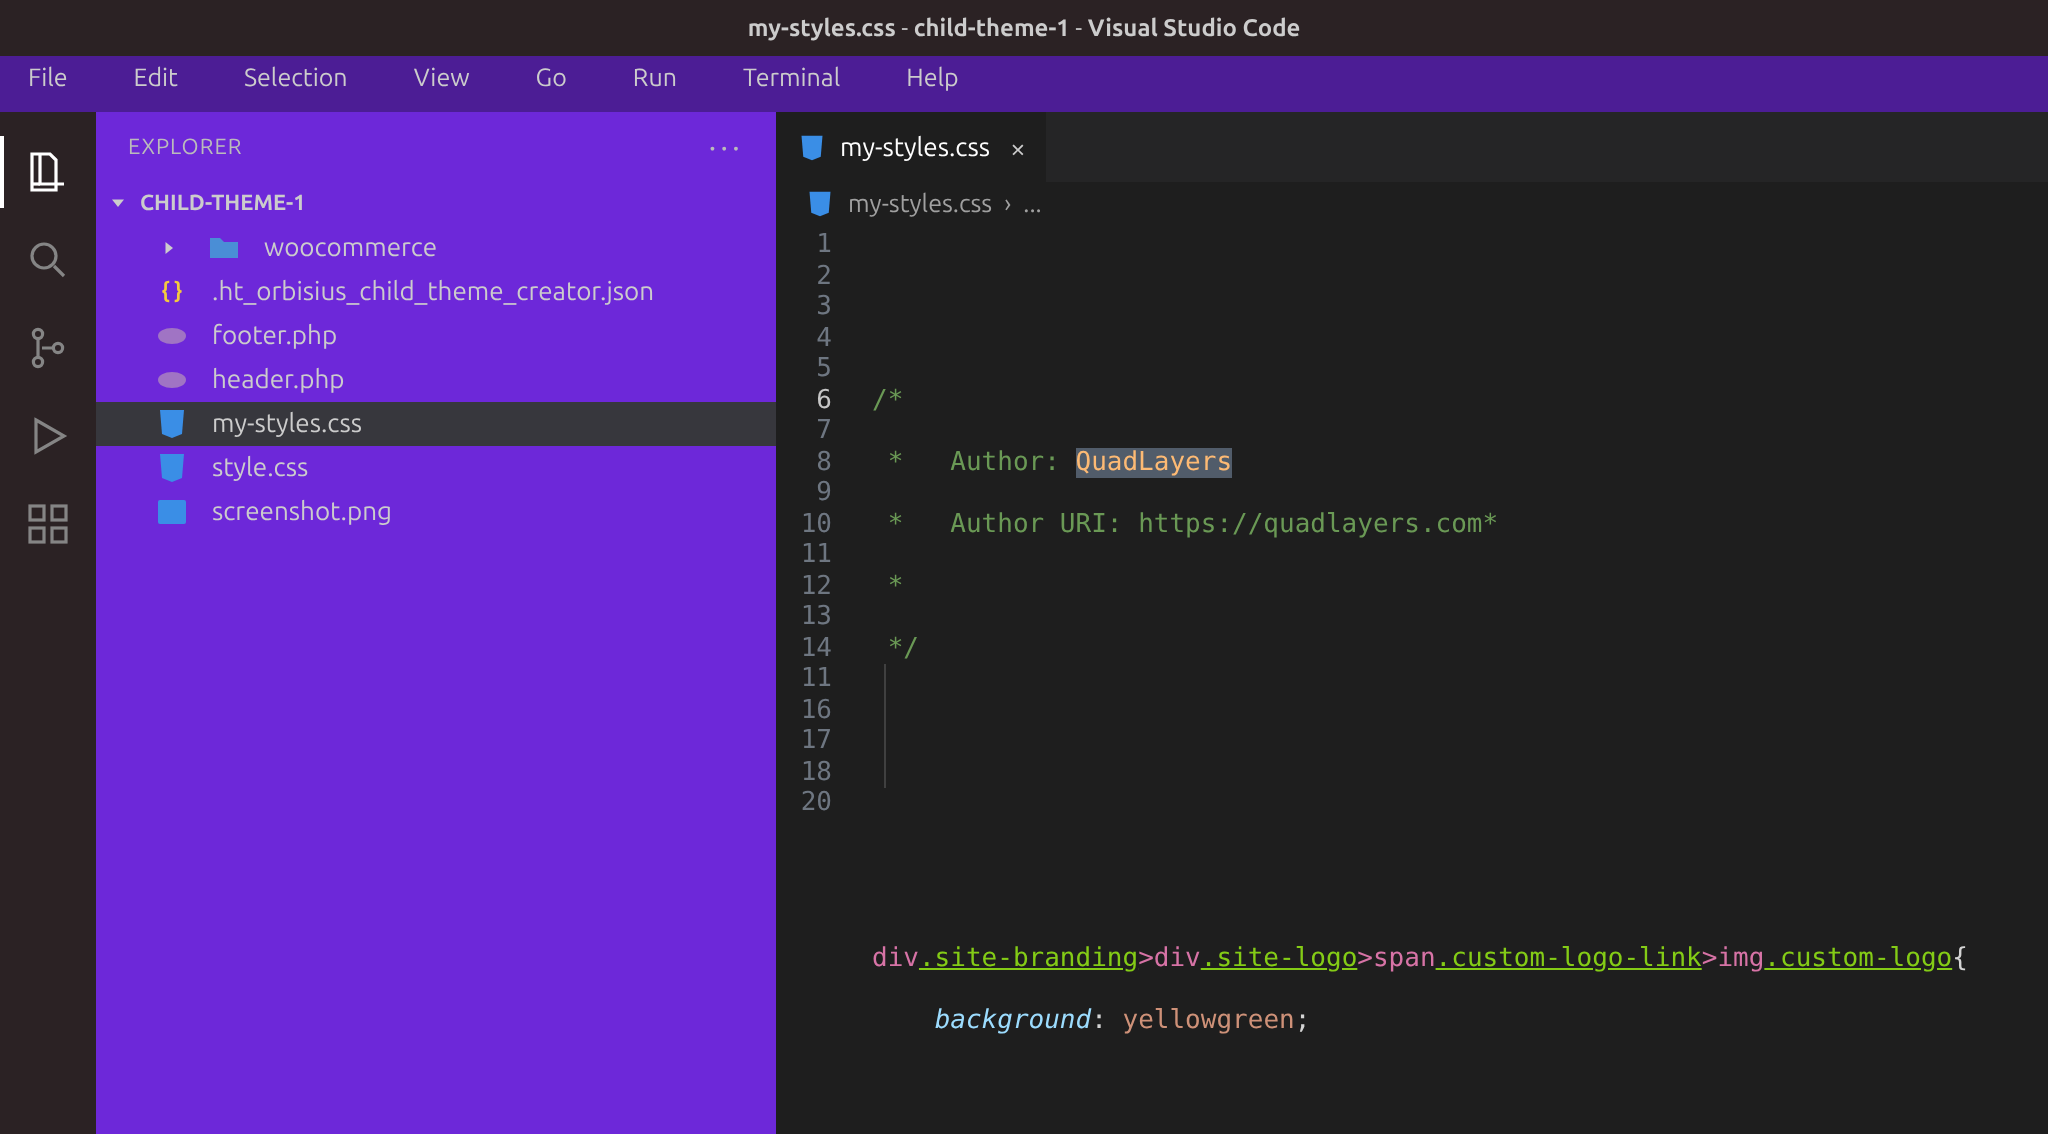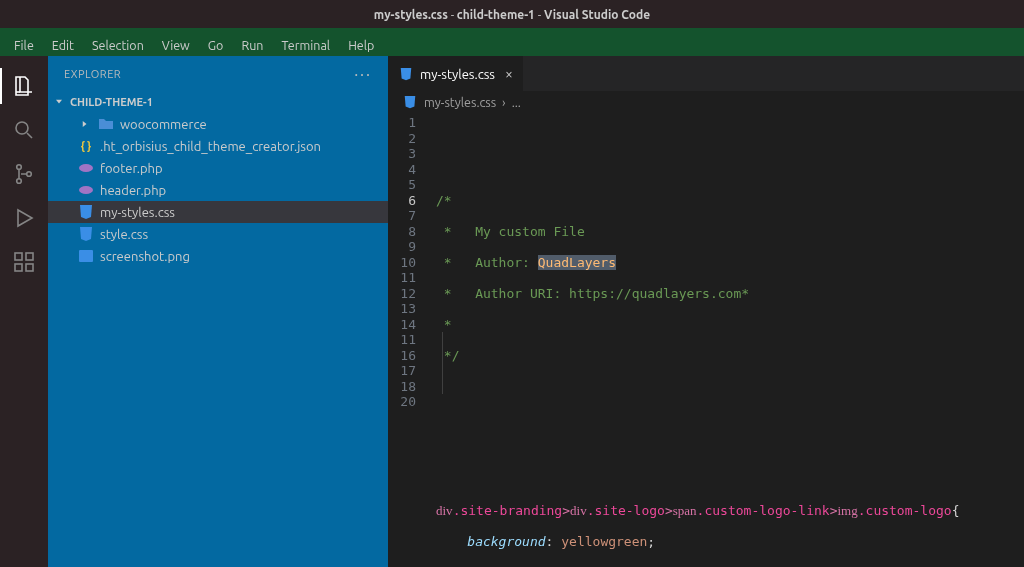--- a/index.html
+++ b/index.html
@@ -21,25 +21,25 @@
     color: #cccccc;
     display: flex;
     align-items: center;
     justify-content: center;
     font-size: 12px;
   }
   .titlebar .bold { font-weight: 600; }
   
   .menubar {
     height: 28px;
-    background: #14532d;
-    display: flex;
-    align-items: flex-end;
+    background: #4c1d95;
+    display: flex;
+    align-items: flex-start;
     padding: 0 6px;
-    gap: 2px;
+    gap: 17px;
   }
   .menubar .menuitem {
     padding: 4px 8px;
     color: #cccccc;
     font-size: 12.5px;
     cursor: default;
   }
   
   .main {
     flex: 1;
@@ -71,21 +71,21 @@
     content: '';
     position: absolute;
     left: 0; top: 4px; bottom: 4px;
     width: 2px;
     background: #ffffff;
   }
   .activitybar svg { width: 24px; height: 24px; }
   
   .sidebar {
     width: 340px;
-    background: #0369a1;
+    background: #6d28d9;
     display: flex;
     flex-direction: column;
   }
   .side-header {
     height: 35px;
     display: flex;
     align-items: center;
     justify-content: space-between;
     padding: 0 16px;
     color: #bbbbbb;
@@ -113,21 +113,21 @@
   .file-item {
     height: 22px;
     display: flex;
     align-items: center;
     padding-left: 18px;
     gap: 6px;
     font-size: 13px;
     color: #cccccc;
     white-space: nowrap;
   }
-  .file-item.indent1 { padding-left: 30px; }
+  .file-item.indent1 { padding-left: 30px; gap: 12px; }
   .file-item.sel {
     background: #37373d;
   }
   .file-ico { width: 16px; height: 16px; display:inline-flex; align-items:center; justify-content:center;}
   .folder-ico svg { fill: #4a8ed6; }
   .json-ico { color: #f3ca3e; font-weight: 700; font-size: 11px;}
   .php-ico { color: #a074c4; }
   .css-ico { color: #3a8ee6; }
   .png-ico { color: #3a8ee6; }
   
@@ -186,22 +186,22 @@
   .gutter .ln.cur { color: #c6c6c6; }
   .code {
     flex: 1;
     padding-top: 2px;
     white-space: pre;
     color: #d4d4d4;
   }
   .code .line { height: 15.5px; }
   .cm  { color: #6a9955; }
   .op  { color: #d773a6; }
-  .tag { color: #d773a6; font-family: Liberation Serif, serif; }
-  .nm  { color: #ec4899; }
+  .tag { color: #d773a6; }
+  .nm  { color: #84cc16; text-decoration: underline; }
   .selname { color: #9cdcfe; font-style: italic; }
   .val { color: #ce9178; }
   .white { color: #d4d4d4; }
   .link { }
   .hl-sel{
     background:#515c6a;
     color:#fdba74;
   }
   .braceline {
     position:absolute;
@@ -402,21 +402,20 @@
         <div class="ln">11</div>
         <div class="ln">16</div>
         <div class="ln">17</div>
         <div class="ln">18</div>
         <div class="ln">20</div>
       </div>
       <div class="code">
 <div class="line"></div>
 <div class="line"></div>
 <div class="line"><span class="cm">/*</span></div>
-<div class="line"><span class="cm"> *   My custom File</span></div>
 <div class="line"><span class="cm"> *   Author: </span><span class="hl-sel">QuadLayers</span></div>
 <div class="line"><span class="cm"> *   Author URI: </span><span class="cm link">https://quadlayers.com*</span></div>
 <div class="line"><span class="cm"> *</span></div>
 <div class="line"><span class="cm"> */</span></div>
 <div class="line"></div>
 <div class="line"></div>
 <div class="line"></div>
 <div class="line"></div>
 <div class="line"><span class="tag">div</span><span class="nm">.site-branding</span><span class="op">&gt;</span><span class="tag">div</span><span class="nm">.site-logo</span><span class="op">&gt;</span><span class="tag">span</span><span class="nm">.custom-logo-link</span><span class="op">&gt;</span><span class="tag">img</span><span class="nm">.custom-logo</span><span class="white">{</span></div>
 <div class="line">    <span class="selname">background</span><span class="white">: </span><span class="val">yellowgreen</span><span class="white">;</span></div>

